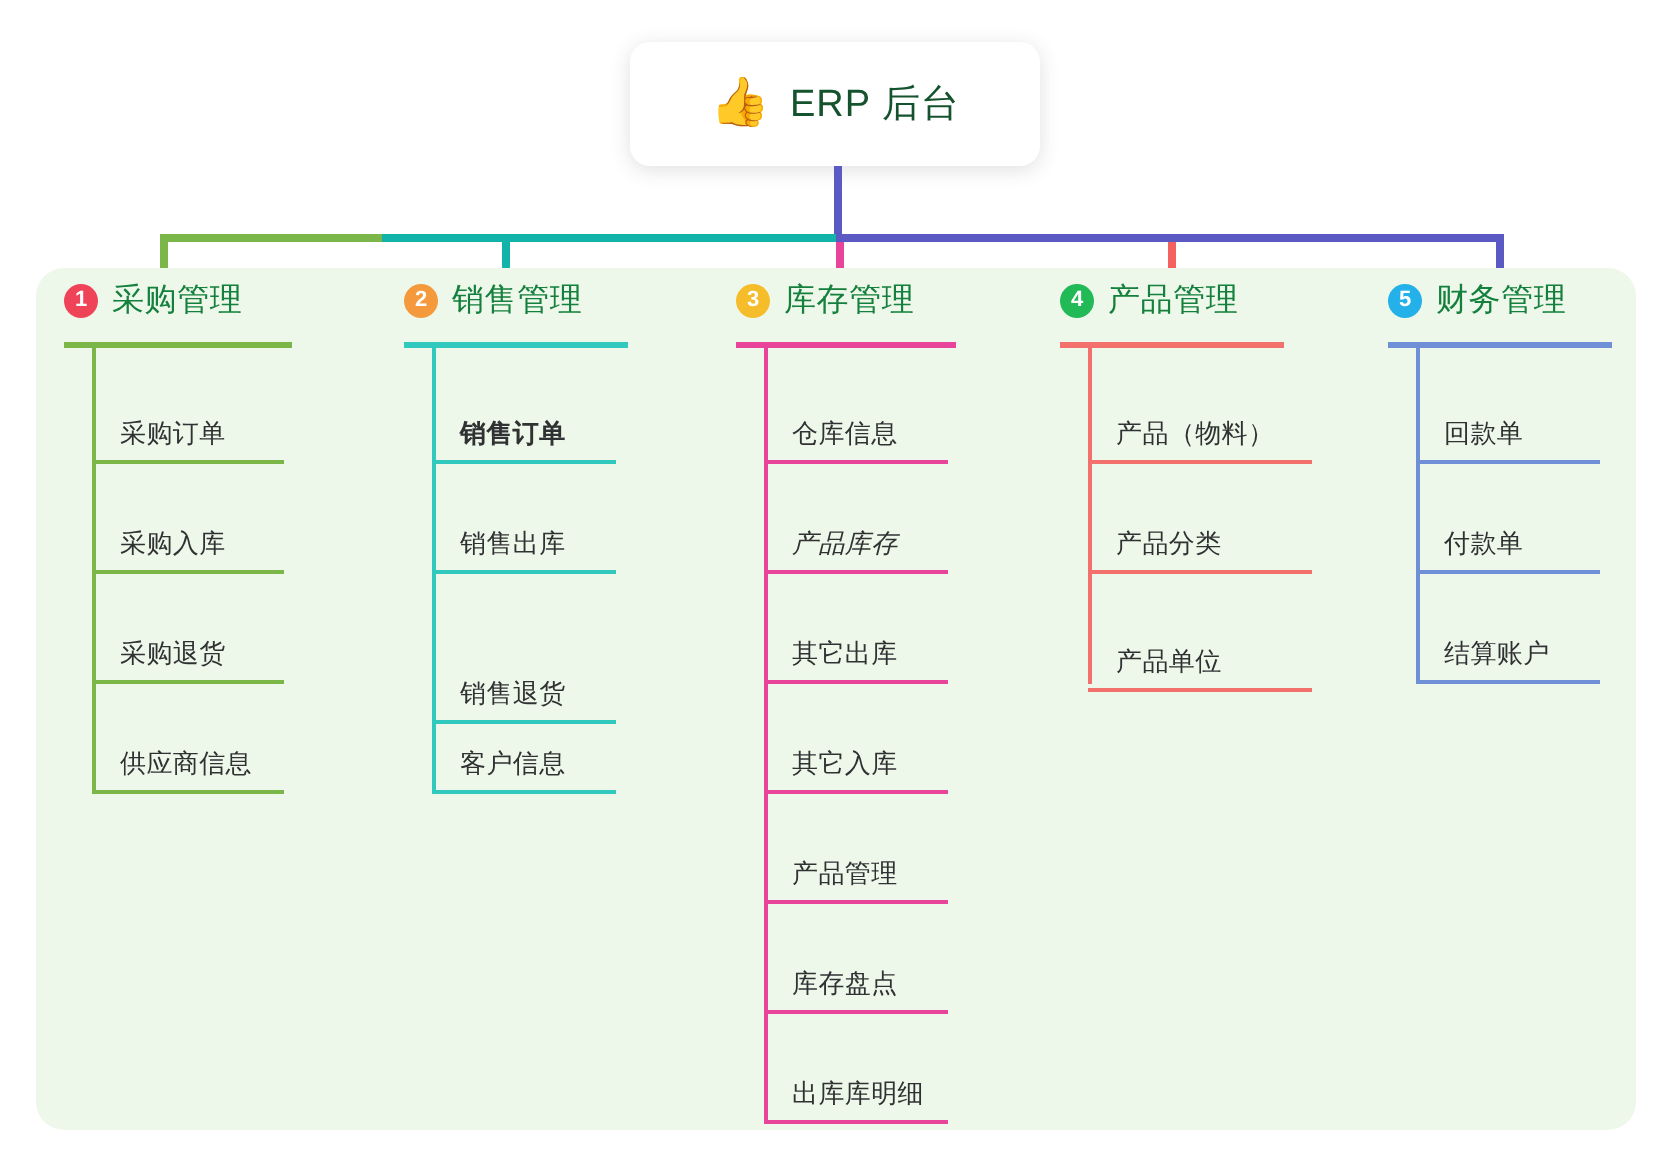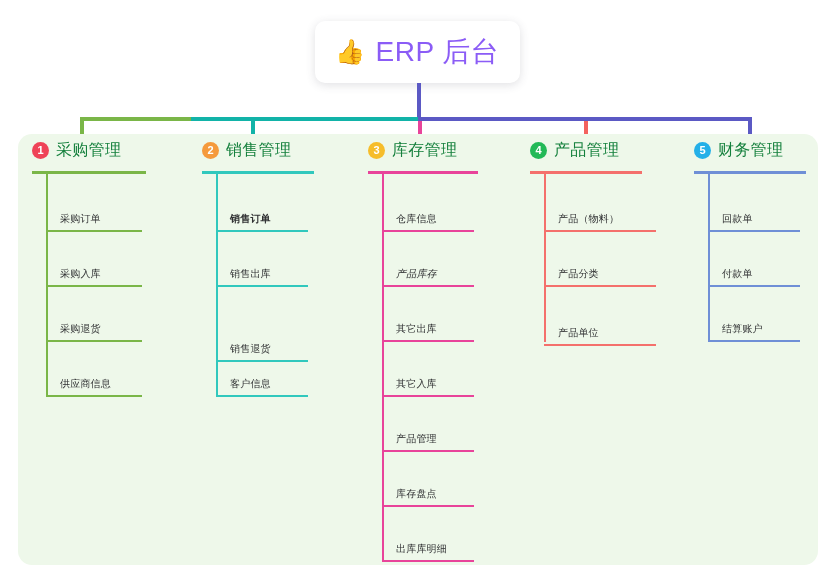--- a/index.html
+++ b/index.html
@@ -20,21 +20,21 @@
     width:205px;height:62px;
     background:#ffffff;
     border-radius:10px;
     box-shadow:0 2px 10px rgba(60,60,80,.16);
     display:flex;align-items:center;justify-content:center;
     box-sizing:border-box;
   }
   .title-inner{display:flex;align-items:center;gap:10px;}
   .thumb-icon{font-size:24px;line-height:1;display:block;}
   .title-text{
-    font-size:28px;color:#8b5cf6;letter-spacing:.5px;white-space:nowrap;
+    font-size:19px;color:#14532d;letter-spacing:.5px;white-space:nowrap;
   }
   .vtrunk{position:absolute;left:417px;top:83px;width:4px;height:36px;background:#5b59c4;}
   .hbar{position:absolute;top:117px;height:4px;}
   .drop{position:absolute;top:121px;width:4px;height:22px;}
 
   
   .panel{
     position:absolute;
     left:18px;top:134px;
     width:800px;height:431px;
@@ -55,21 +55,21 @@
     display:flex;align-items:center;justify-content:center;
     line-height:1;flex:none;
   }
   .col-title{font-size:16px;color:#15803d;letter-spacing:.3px;}
   .head-rule{position:absolute;left:0;height:3px;top:37px;}
   .spine{position:absolute;width:2px;top:40px;left:14px;}
 
   .item{position:absolute;left:14px;}
   .item-label{
     position:absolute;left:14px;bottom:6px;
-    font-size:10px;color:#303133;white-space:nowrap;
+    font-size:13px;color:#303133;white-space:nowrap;
     letter-spacing:.2px;
     text-align:right;
   }
   .item-rule{position:absolute;left:0;bottom:0;height:2px;}
 </style>
 </head>
 <body>
 
 <div id="root">
 

